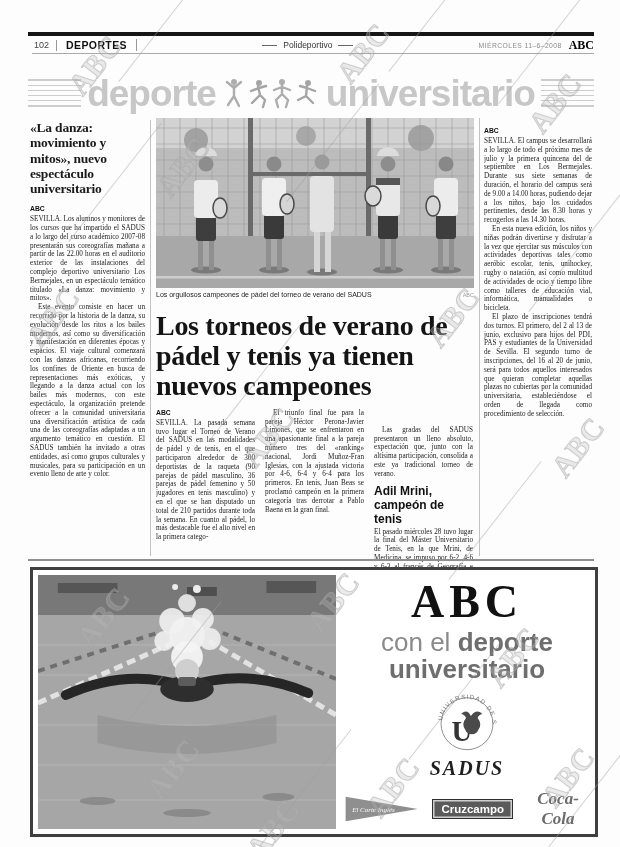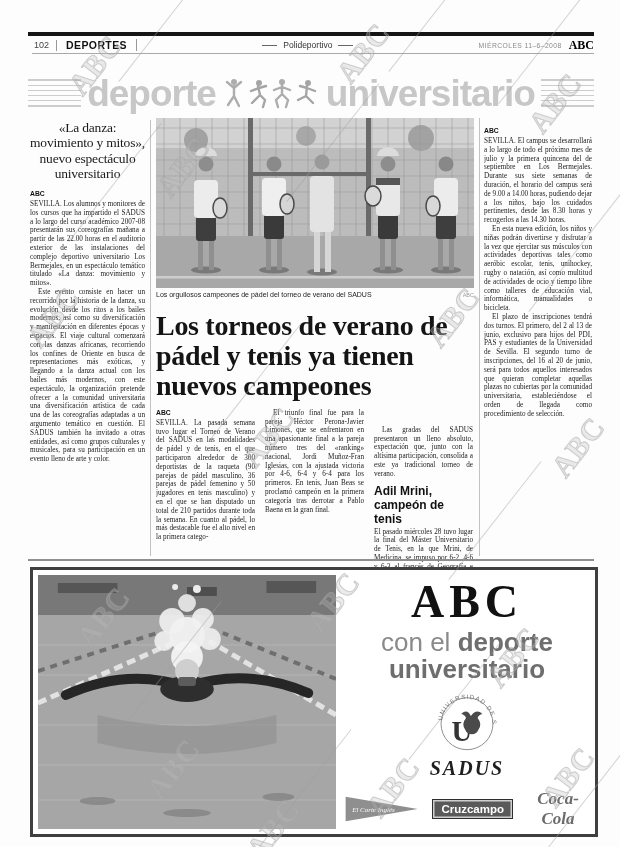--- a/index.html
+++ b/index.html
@@ -21,21 +21,21 @@
   .banner{position:absolute;left:28px;right:26px;top:70px;height:46px;display:flex;align-items:center;gap:6px;}
   .blines{flex:1;display:flex;flex-direction:column;gap:3.5px;min-width:34px;}
   .blines div{height:1.6px;background:#cdcdcd;}
   .bword{font-family:"Liberation Sans",sans-serif;font-weight:bold;font-size:37px;color:#c7c7c7;
          letter-spacing:-1px;line-height:1;white-space:nowrap;}
   .bicons{display:flex;align-items:flex-end;gap:2px;padding:0 2px;}
   
   .vline{position:absolute;width:1px;background:#c2c2c2;}
   .col-left{position:absolute;left:30px;top:120px;width:115px;height:438px;overflow:hidden;}
   .col-right{position:absolute;left:484px;top:118px;width:108px;height:440px;overflow:hidden;}
-  .side-hl{font-size:13.5px;font-weight:normal;line-height:1.13;letter-spacing:-.2px;margin:0;text-align:center;}
+  .side-hl{font-size:13.5px;font-weight:bold;line-height:1.13;letter-spacing:-.2px;margin:0;}
   .byline{font-family:"Liberation Sans",sans-serif;font-weight:bold;font-size:6.8px;margin:9px 0 3px;color:#111;}
   .body-p{font-size:7.2px;line-height:8.8px;text-align:justify;margin:0;color:#222;}
   .indent{text-indent:8px;}
   
   .center{position:absolute;left:156px;top:118px;width:318px;}
   .photo{width:318px;height:170px;display:block;background:#bcbcbc;}
   .caption-row{display:flex;justify-content:space-between;align-items:baseline;margin-top:3px;
       font-family:"Liberation Sans",sans-serif;}
   .caption{font-size:7px;color:#222;}
   .credit{font-size:5.5px;color:#999;}

